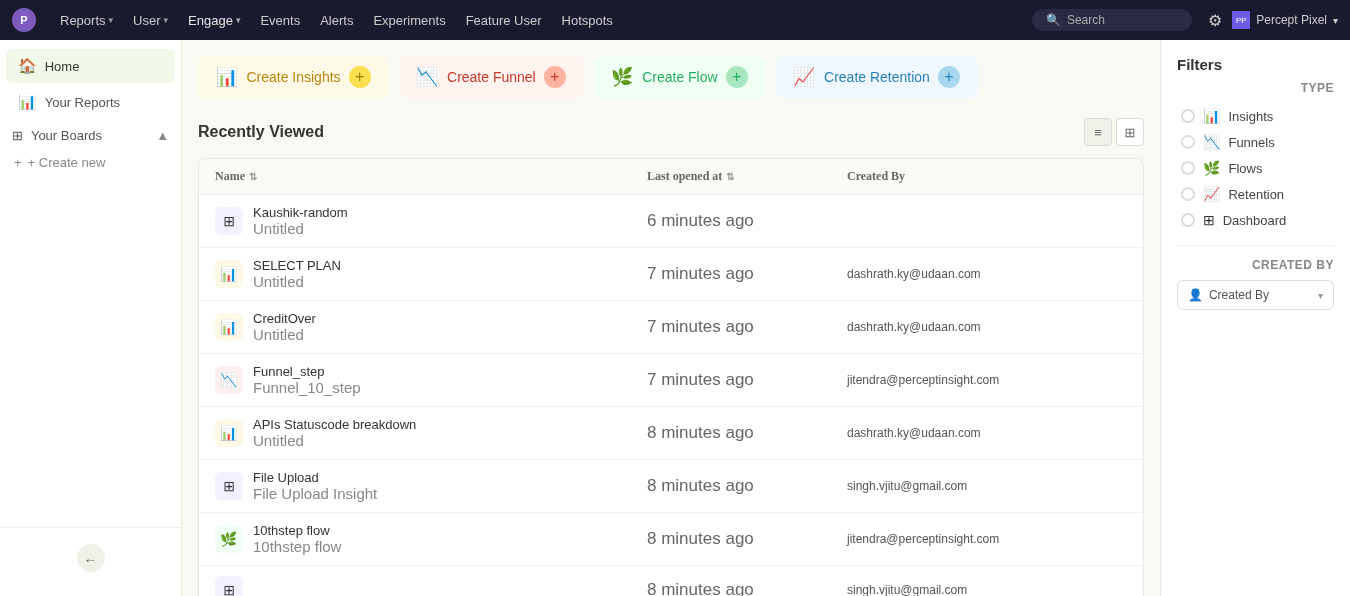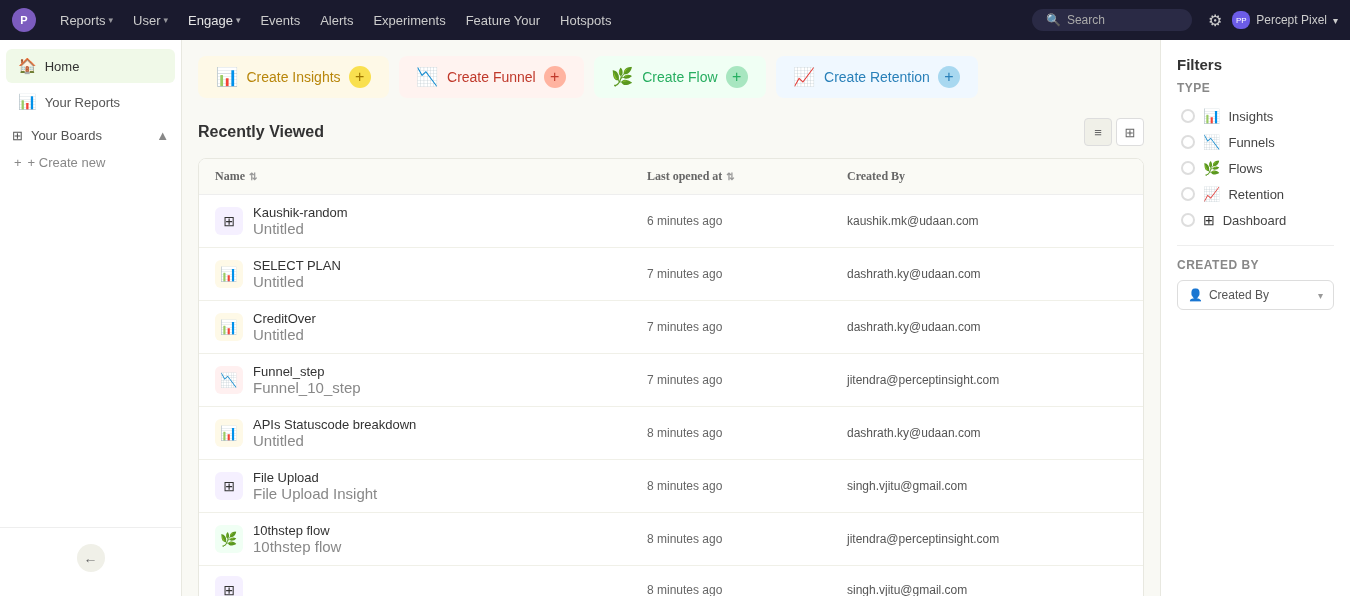--- a/index.html
+++ b/index.html
@@ -13,21 +13,21 @@
     }
     .topnav-logo { width: 24px; height: 24px; background: #7c5cbf; border-radius: 50%; display: flex; align-items: center; justify-content: center; font-size: 11px; font-weight: bold; color: #fff; flex-shrink: 0; }
     .topnav-items { display: flex; gap: 4px; flex: 1; }
     .topnav-item { color: #ccc; padding: 4px 8px; border-radius: 4px; cursor: pointer; font-size: 13px; display: flex; align-items: center; gap: 3px; }
     .topnav-item:hover, .topnav-item.active { color: #e5e5e5; }
     .topnav-item .chevron { font-size: 9px; opacity: 0.7; }
     .topnav-search { display: flex; align-items: center; gap: 6px; background: #2a2a45; border-radius: 20px; padding: 4px 14px; color: #aaa; font-size: 12px; min-width: 160px; }
     .topnav-right { display: flex; align-items: center; gap: 10px; }
     .gear-icon-btn { color: #ccc; font-size: 16px; cursor: pointer; }
     .org-badge { display: flex; align-items: center; gap: 6px; color: #ccc; font-size: 12px; cursor: pointer; }
-    .org-icon { width: 18px; height: 18px; background: #6c5ce7; border-radius: 8px; display: flex; align-items: center; justify-content: center; font-size: 8px; color: #fff; }
+    .org-icon { width: 18px; height: 18px; background: #6c5ce7; border-radius: 0; display: flex; align-items: center; justify-content: center; font-size: 8px; color: #fff; }
 
     
     .app-body { display: flex; height: calc(100vh - 40px); }
 
     
     .sidebar { width: 182px; background: #fff; border-right: 1px solid #e8e8e0; display: flex; flex-direction: column; padding: 8px 0; flex-shrink: 0; }
     .sidebar-item { display: flex; align-items: center; gap: 8px; padding: 8px 12px; cursor: pointer; border-radius: 6px; margin: 1px 6px; font-size: 13px; color: #555; }
     .sidebar-item.active { background: #f0f9e8; color: #333; font-weight: 500; }
     .sidebar-icon { font-size: 15px; }
     .sidebar-section { display: flex; align-items: center; justify-content: space-between; padding: 8px 12px 4px; cursor: pointer; color: #555; }
@@ -70,48 +70,48 @@
     .table-row:last-child { border-bottom: none; }
     .row-name { display: flex; align-items: center; gap: 10px; }
     .row-icon { width: 28px; height: 28px; border-radius: 6px; display: flex; align-items: center; justify-content: center; font-size: 14px; flex-shrink: 0; }
     .icon-insight { background: #fef9e7; }
     .icon-funnel { background: #fff0f0; }
     .icon-flow { background: #f0fff4; }
     .icon-dashboard { background: #f5f0ff; }
     .row-name-text { display: flex; flex-direction: column; }
     .row-primary { font-size: 13px; font-weight: 500; color: #333; }
     .row-secondary { font-size: 15px; color: #888; }
-    .row-time { font-size: 12px; color: #666; }
+    .row-time { font-size: 17px; color: #666; }
     .row-email { font-size: 12px; color: #555; }
 
     
     .right-panel { width: 190px; background: #fff; border-left: 1px solid #e8e8e0; padding: 16px; flex-shrink: 0; overflow-y: auto; }
     .filter-title { font-size: 15px; font-weight: 600; color: #333; margin-bottom: 8px; }
-    .filter-section-title { font-size: 12px; font-weight: 600; color: #888; margin-bottom: 8px; text-transform: uppercase; letter-spacing: 0.5px; }
+    .filter-section-title { font-size: 12px; font-weight: 600; color: #888; margin-bottom: 8px; text-transform: uppercase; letter-spacing: 0.5px; text-align: right; }
     .filter-item { display: flex; align-items: center; gap: 8px; padding: 5px 4px; cursor: pointer; border-radius: 4px; }
     .filter-radio { width: 14px; height: 14px; border-radius: 50%; border: 2px solid #ddd; flex-shrink: 0; }
     .filter-label { font-size: 13px; color: #444; }
     .filter-divider { border: none; border-top: 1px solid #eee; margin: 12px 0; }
     .created-by-section { margin-top: 4px; }
     .created-by-dropdown { display: flex; align-items: center; justify-content: space-between; border: 1px solid #ddd; border-radius: 6px; padding: 7px 10px; cursor: pointer; font-size: 12px; color: #555; }
     .created-by-dropdown .chevron { color: #999; font-size: 10px; }
   </style>
 </head>
 <body>
 
 <nav class="topnav">
   <div class="topnav-logo">P</div>
   <div class="topnav-items">
     <span class="topnav-item">Reports <span class="chevron">▾</span></span>
     <span class="topnav-item">User <span class="chevron">▾</span></span>
     <span class="topnav-item active">Engage <span class="chevron">▾</span></span>
     <span class="topnav-item">Events</span>
     <span class="topnav-item">Alerts</span>
     <span class="topnav-item">Experiments</span>
-    <span class="topnav-item">Feature Your</span>
+    <span class="topnav-item">Feature User</span>
     <span class="topnav-item">Hotspots</span>
   </div>
   <div class="topnav-search">
     <span>🔍</span>
     <span>Search</span>
   </div>
   <div class="topnav-right">
     <span class="gear-icon-btn">⚙</span>
     <div class="org-badge">
       <div class="org-icon">PP</div>
@@ -201,21 +201,20 @@
       <div id="table-body">
           <div class="table-row">
     <div class="row-name">
       <div class="row-icon icon-dashboard">⊞</div>
       <div class="row-name-text">
         <span class="row-primary">Kaushik-random</span>
         <span class="row-secondary">Untitled</span>
       </div>
     </div>
     <div class="row-time">6 minutes ago</div>
-    <div class="row-email">kaushik.mk@udaan.com</div>
   </div>
           <div class="table-row">
     <div class="row-name">
       <div class="row-icon icon-insight">📊</div>
       <div class="row-name-text">
         <span class="row-primary">SELECT PLAN</span>
         <span class="row-secondary">Untitled</span>
       </div>
     </div>
     <div class="row-time">7 minutes ago</div>

